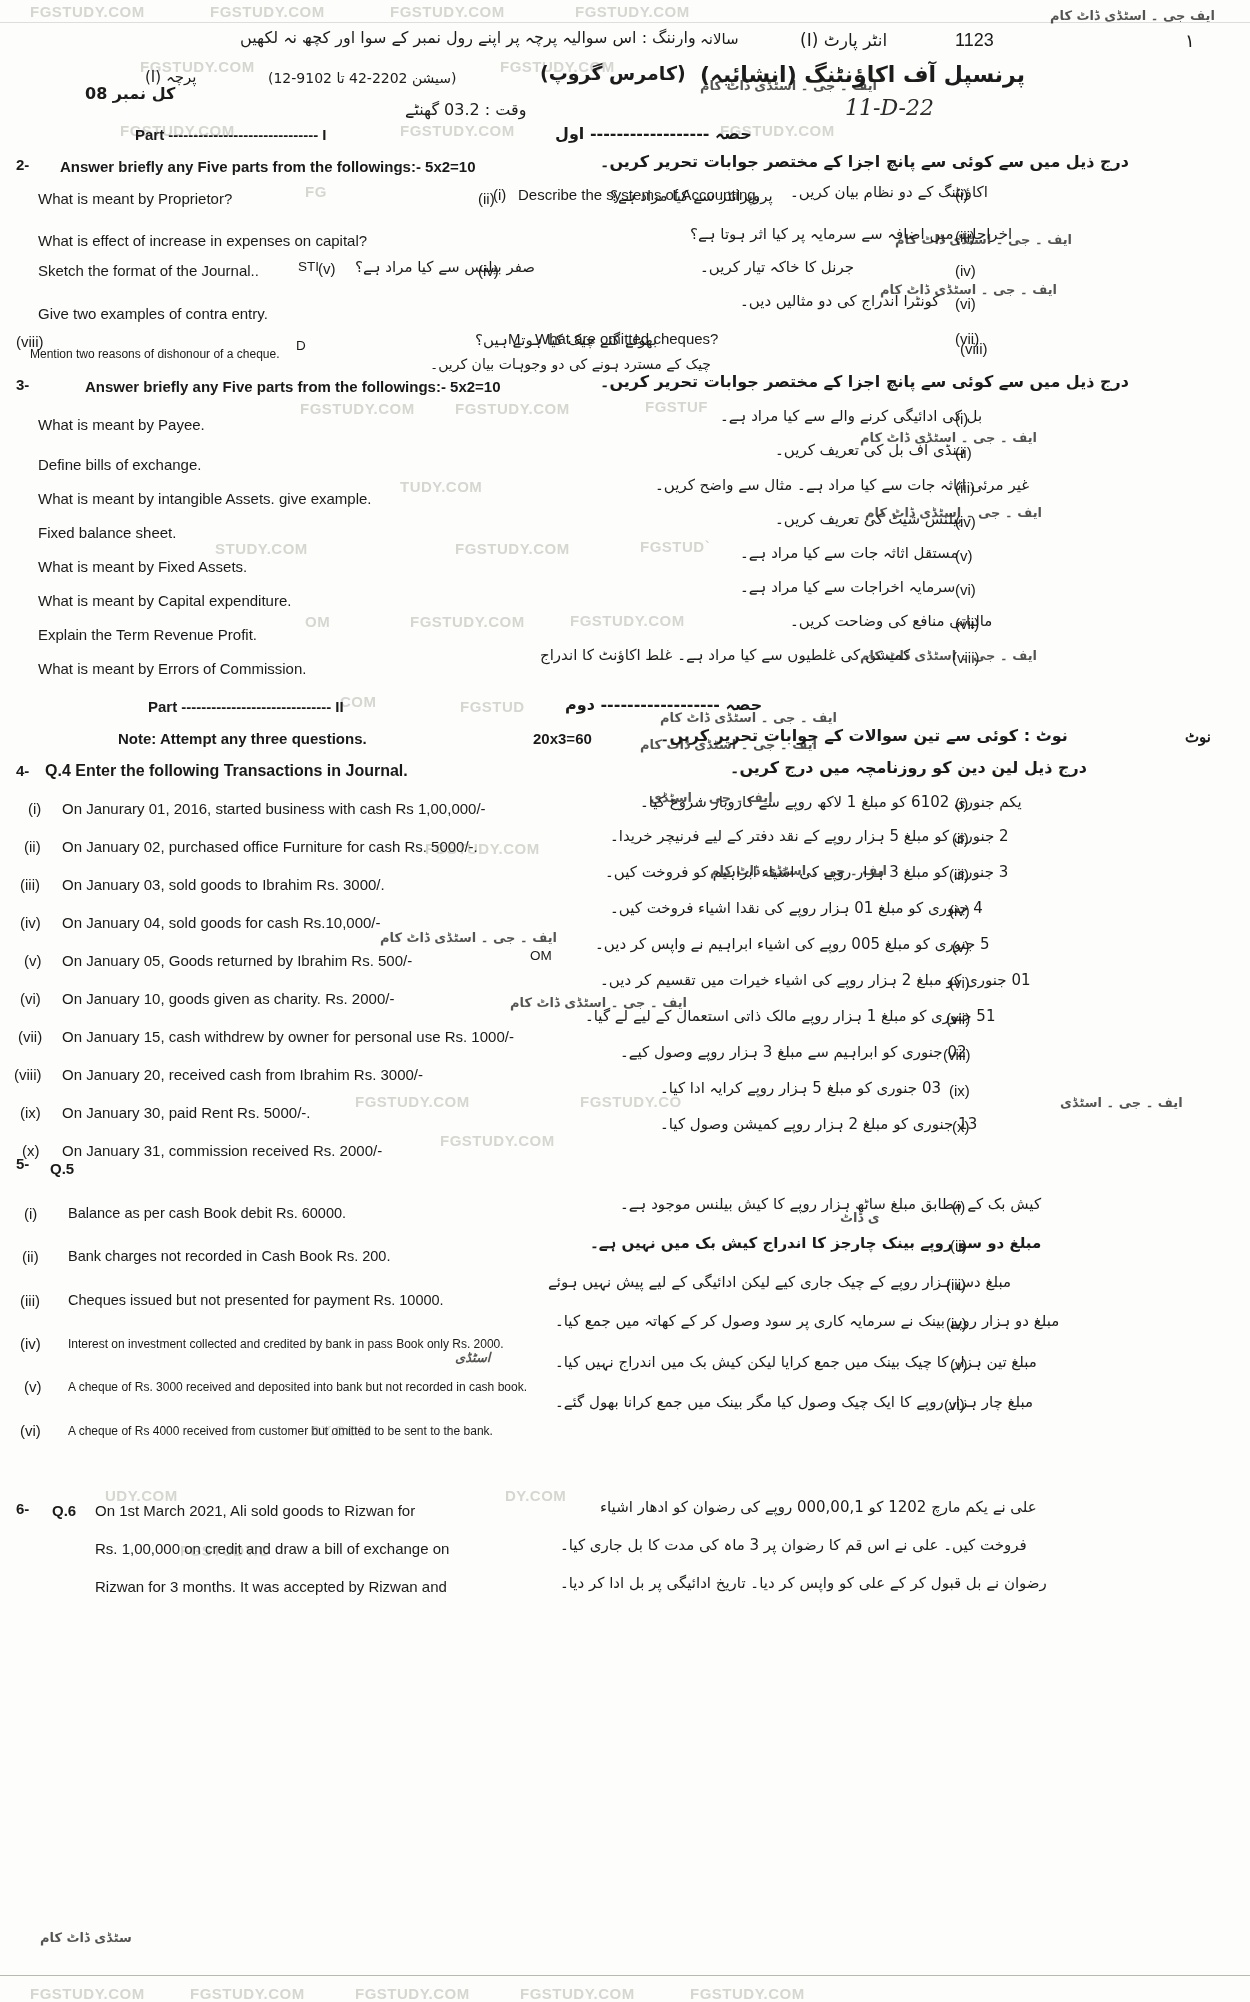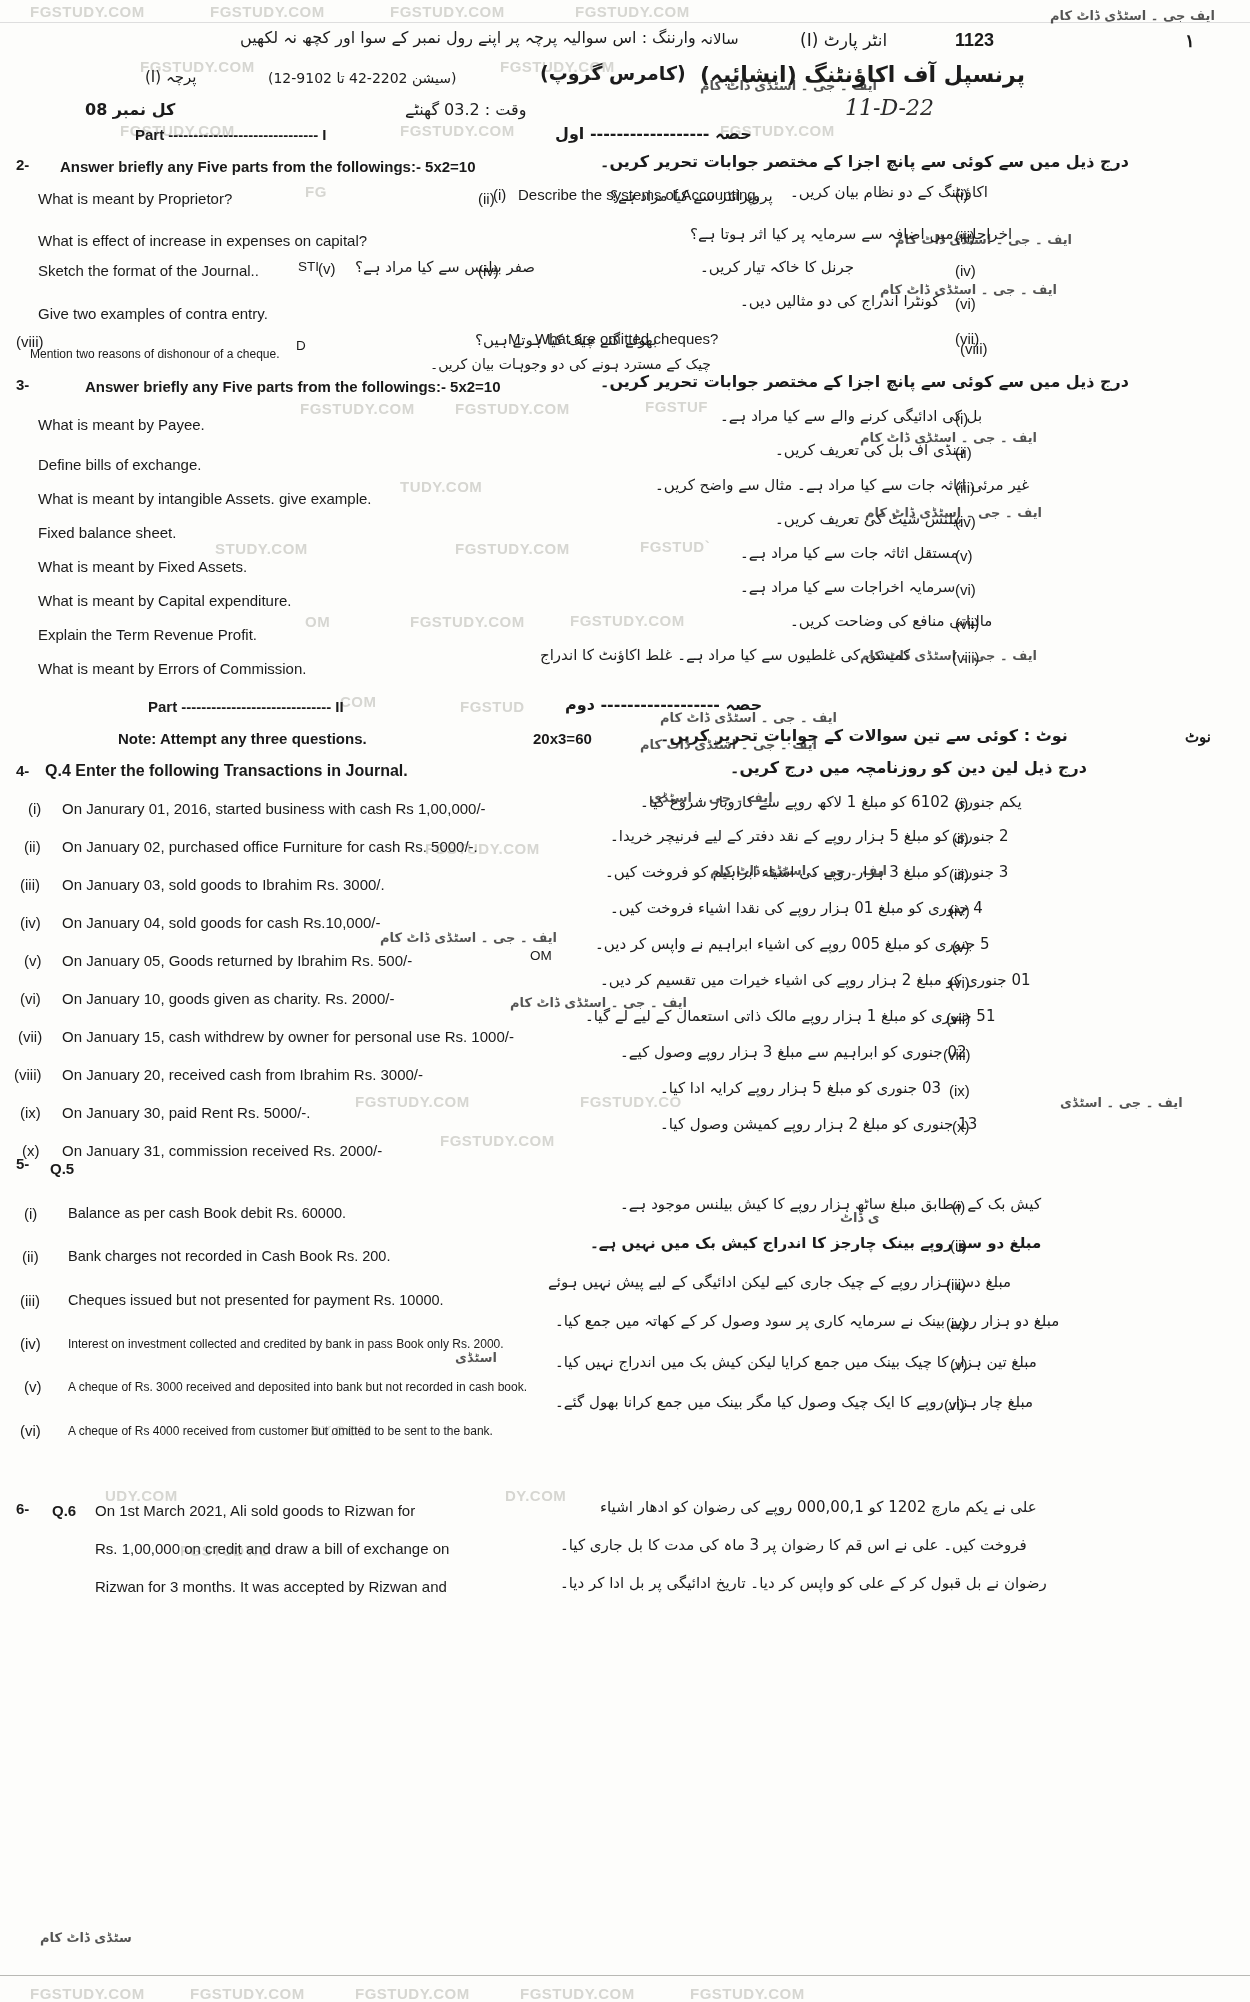--- a/index.html
+++ b/index.html
@@ -34,21 +34,21 @@
     font-family:"DejaVu Sans", sans-serif;
     direction:rtl;
     unicode-bidi:bidi-override;
     color:#1c1c1c;
   }
   .en { font-family:"Liberation Sans", sans-serif; }
 
   
   .t { position:absolute; white-space:nowrap; }
 
-  .hdr-num { font-size:18px; font-weight:bold; }
+  .hdr-num { font-size:18px; font-weight:normal; }
   .title-ur { font-size:22px; font-weight:bold; }
   .sub-ur { font-size:16px; }
   .line-en { font-size:15px; }
   .line-en-sm { font-size:13.5px; }
   .line-en-xs { font-size:12px; }
   .bold { font-weight:bold; }
 
   .handwrite {
     font-family:"DejaVu Serif", serif;
     font-style:italic;
@@ -112,37 +112,37 @@
   <div class="wm urdu small" style="left:865px; top:505px;">ایف ۔ جی ۔ اسٹڈی ڈاٹ کام</div>
   <div class="wm urdu small" style="left:860px; top:648px;">ایف ۔ جی ۔ اسٹڈی ڈاٹ کام</div>
   <div class="wm urdu small" style="left:660px; top:710px;">ایف ۔ جی ۔ اسٹڈی ڈاٹ کام</div>
   <div class="wm urdu small" style="left:640px; top:737px;">ایف ۔ جی ۔ اسٹڈی ڈاٹ کام</div>
   <div class="wm urdu small" style="left:650px; top:790px;">ایف ۔ جی ۔ اسٹڈی</div>
   <div class="wm urdu small" style="left:710px; top:863px;">ایف ۔ جی ۔ اسٹڈی ڈاٹ کام</div>
   <div class="wm urdu small" style="left:380px; top:930px;">ایف ۔ جی ۔ اسٹڈی ڈاٹ کام</div>
   <div class="wm urdu small" style="left:510px; top:995px;">ایف ۔ جی ۔ اسٹڈی ڈاٹ کام</div>
   <div class="wm urdu small" style="left:1060px; top:1095px;">ایف ۔ جی ۔ اسٹڈی</div>
   <div class="wm urdu small" style="left:840px; top:1210px;">ی ڈاٹ</div>
-  <div class="wm urdu small" style="left:455px; top:1350px;">اسٹڈی</div>
+  <div class="wm urdu small" style="left:455px; top:1350px;font-style:italic;">اسٹڈی</div>
   <div class="wm urdu small" style="left:40px; top:1930px;">سٹڈی ڈاٹ کام</div>
   <div class="wm urdu small" style="left:1050px; top:8px;">ایف جی ۔ اسٹڈی ڈاٹ کام</div>
 
   <div class="t hdr-num" style="left:1185px; top:30px;">۱</div>
   <div class="t hdr-num en" style="left:955px; top:30px;">1123</div>
   <div class="t urdu sub-ur" style="left:800px; top:30px; font-size:17px;">انٹر پارٹ (I)</div>
   <div class="t urdu sub-ur" style="left:700px; top:30px; font-size:15px;">سالانہ</div>
   <div class="t urdu" style="left:240px; top:28px; font-size:16px;">وارننگ : اس سوالیہ پرچہ پر اپنے رول نمبر کے سوا اور کچھ نہ لکھیں</div>
 
   <div class="t urdu title-ur" style="left:700px; top:62px;">پرنسپل آف اکاؤنٹنگ (انشائیہ)</div>
   <div class="t urdu title-ur" style="left:540px; top:62px; font-size:19px;">(کامرس گروپ)</div>
   <div class="t urdu" style="left:268px; top:70px; font-size:14px;">(سیشن 2022-24 تا 2019-21)</div>
   <div class="t urdu" style="left:145px; top:68px; font-size:15px;">پرچہ (I)</div>
 
   <div class="t urdu" style="left:405px; top:100px; font-size:16px;">وقت : 2.30 گھنٹے</div>
-  <div class="t urdu bold" style="left:85px; top:100px; font-size:16px;">کل نمبر 80</div>
+  <div class="t urdu bold" style="left:85px; top:84px; font-size:16px;">کل نمبر 80</div>
   <div class="t handwrite" style="left:845px; top:95px;">11-D-22</div>
 
   <div class="t line-en bold" style="left:135px; top:126px;">Part ------------------------------ I</div>
   <div class="t urdu bold" style="left:555px; top:124px; font-size:16px;">حصہ ------------------ اول</div>
 
   <div class="t line-en bold" style="left:60px; top:158px;">Answer briefly any  Five parts from the followings:-   5x2=10</div>
   <div class="t urdu bold" style="left:600px; top:152px; font-size:16px;">درج ذیل میں سے کوئی سے پانچ اجزا کے مختصر جوابات تحریر کریں۔</div>
   <div class="t line-en bold" style="left:16px; top:156px;">2-</div>
 
   <div class="t line-en" style="left:518px; top:186px;">Describe the systems of Accounting.</div>

